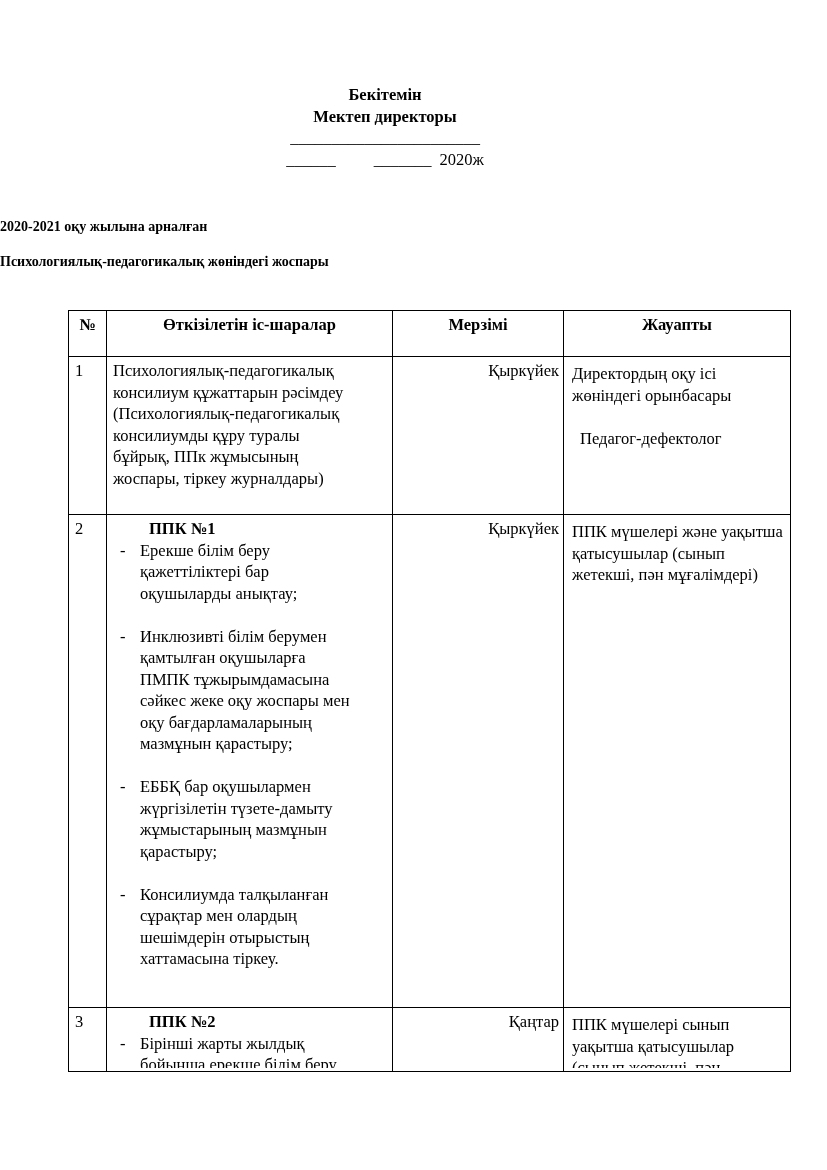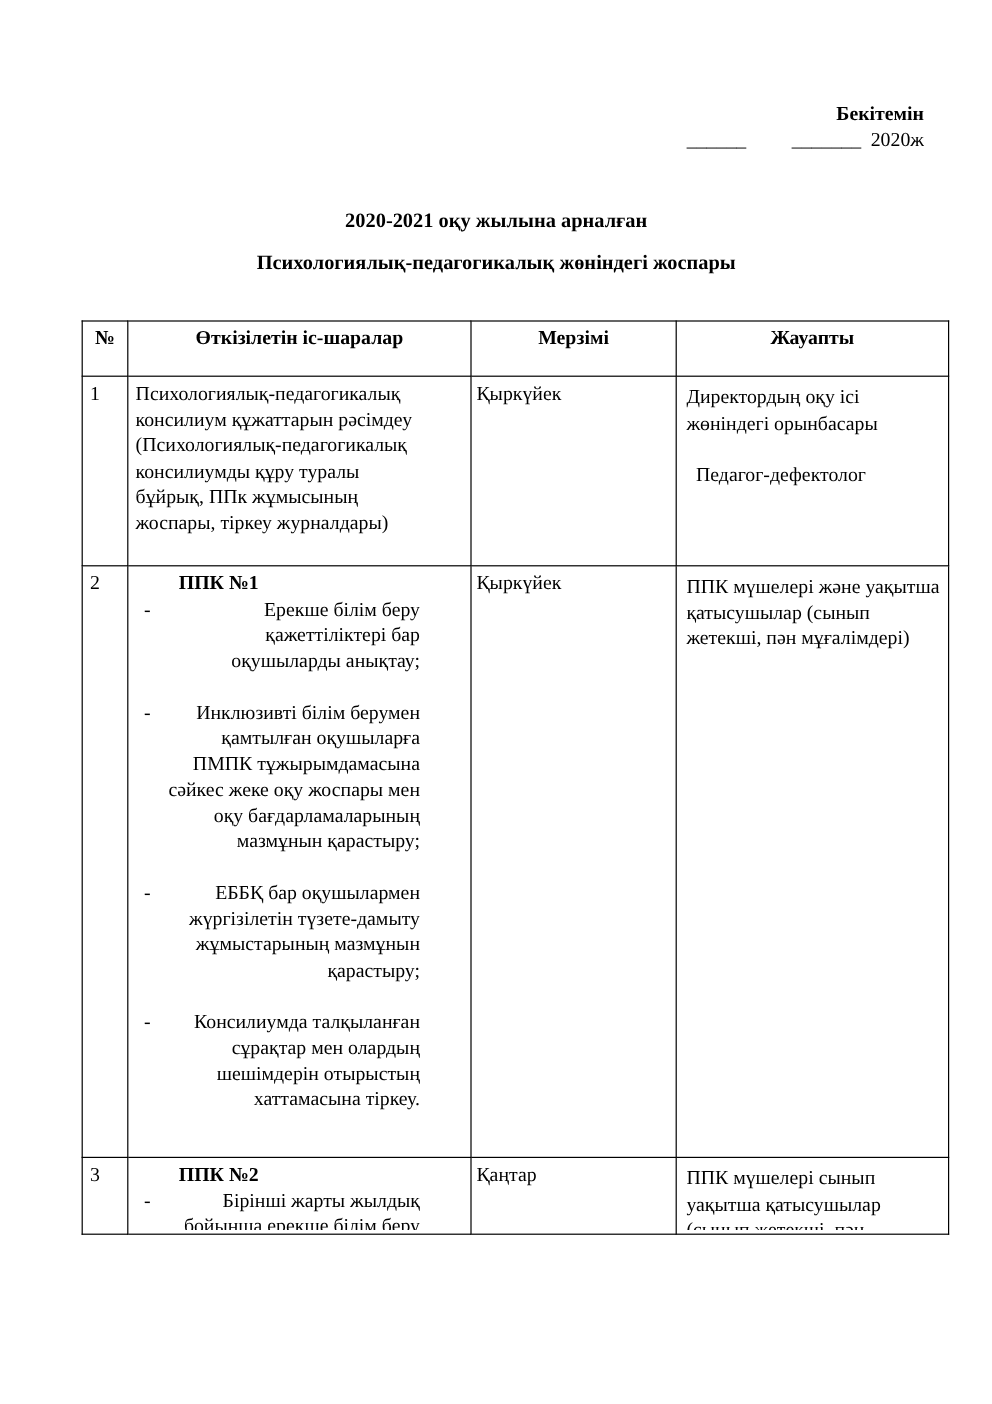--- a/index.html
+++ b/index.html
@@ -11,34 +11,33 @@
     color: #000000;
     overflow: hidden;
     font-family: "Liberation Serif", serif;
     font-size: 16.5px;
     line-height: 21.5px;
   }
   
   .approval {
     margin-top: 84px;
     padding-right: 57px;
-    text-align: right;
+    text-align: center;
     font-family: Liberation Serif, serif;
   }
   .approval .bold-line { font-weight: bold; }
   .sig-line { font-weight: normal; }
   .dateline { font-weight: normal; white-space: nowrap; }
   .dateline .gap2 { margin-left: 38px; }
   .dateline .yearlbl { margin-left: 8px; }
 
   
   .doc-title {
-    text-align: center;
     font-weight: bold;
-    font-size: 17px;
+    font-size: 14px;
     line-height: 22px;
   }
   .doc-title.first { margin-top: 46px; }
   .doc-title.second { margin-top: 13px; }
 
   
   table.plan {
     margin-top: 37px;
     margin-left: 68px;
     width: 722px;
@@ -64,34 +63,36 @@
   tr.r2 td { height: 493px; }
   tr.r3 td { height: 64px; }
 
   td.numcell { padding-left: 6px; }
   td.actcell { padding-left: 6px; }
   .act-text { width: 232px; }
   .act-title { font-weight: bold; margin-left: 36px; }
   .bullet { display: flex; }
   .bullet + .bullet { margin-top: 21.5px; }
   .bullet .dash { flex: 0 0 27px; padding-left: 7px; box-sizing: border-box; }
-  .bullet .btext { width: 210px; flex: none; text-align: right; }
-  td.termcell { text-align: left; }
+  .bullet .btext { width: 210px; flex: none; }
+  td.termcell { text-align: right; }
   td.respcell { padding-left: 5px; }
   .respcell p { margin: 3px; width: 212px; }
   .respcell p.second { margin-top: 21.5px; padding-left: 8px; }
   .clip { height: 57px; overflow: hidden; }
 </style>
 </head>
 <body>
 
 <div class="page">
 
   <div class="approval">
     <div class="bold-line">Бекітемін</div>
+    <div class="bold-line">Мектеп директоры</div>
+    <div class="sig-line">_______________________</div>
     <div class="dateline">
       <span>______</span><span class="gap2">_______</span><span class="yearlbl">2020ж</span>
     </div>
   </div>
 
   <div class="doc-title first">2020-2021 оқу жылына арналған</div>
   <div class="doc-title second">Психологиялық-педагогикалық жөніндегі жоспары</div>
 
   <table class="plan">
     <colgroup>

